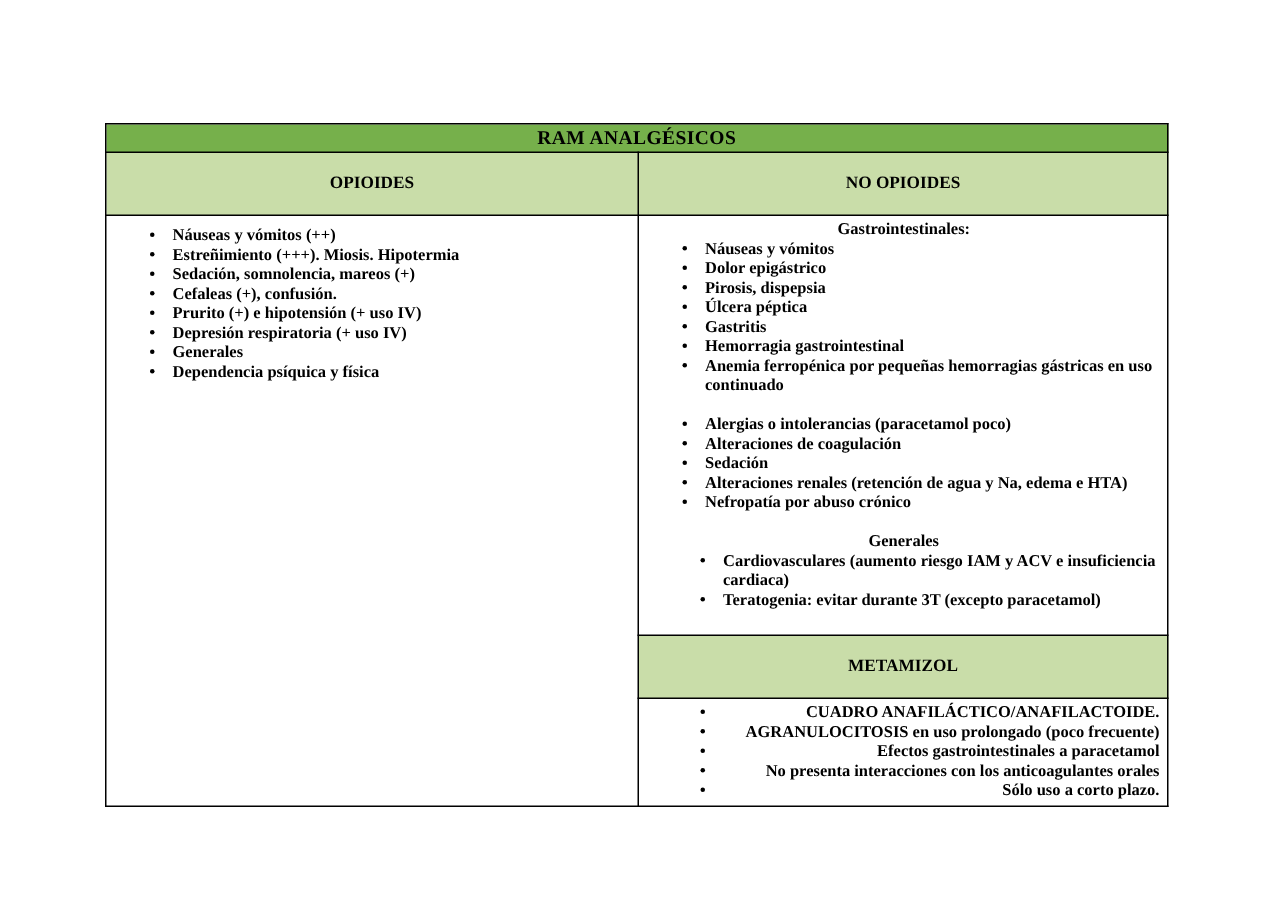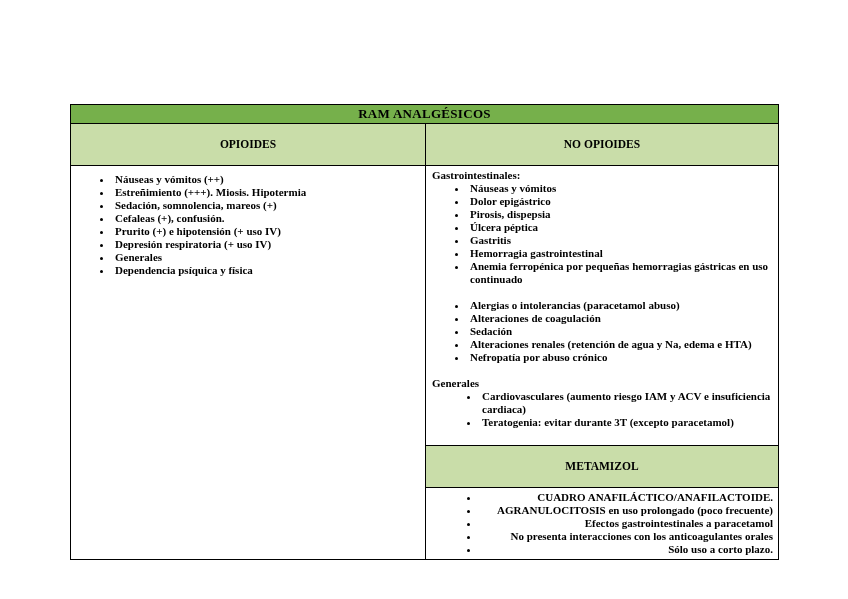--- a/index.html
+++ b/index.html
@@ -11,21 +11,21 @@
   .page {
     position: relative;
     width: 848px;
     height: 599px;
     background: #ffffff;
     overflow: hidden;
   }
   table.ram-table {
     position: absolute;
     left: 70px;
-    top: 104px;
+    top: 82px;
     width: 708px;
     border-collapse: collapse;
     table-layout: fixed;
   }
   table.ram-table td {
     border: 1px solid #000000;
     vertical-align: top;
     color: #000000;
   }
   .col-left  { width: 355px; }
@@ -60,20 +60,21 @@
     padding: 0 0 0 40px;
     list-style-type: disc;
   }
   ul.blist li { margin: 0; padding: 0 0 0 2px; }
   ul.blist.level2 { padding-left: 52px; }
   .opioides-cell ul.blist { margin-top: 4px; }
   .plain-label {
     margin: 0 0 0 4px;
     font-size: 11px;
     line-height: 13px;
+    text-align: center;
   }
   .gap { height: 13px; }
 </style>
 </head>
 <body>
 
 <div class="page">
   <table class="ram-table">
     <colgroup>
       <col class="col-left">
@@ -106,21 +107,21 @@
             <li>Náuseas y vómitos</li>
             <li>Dolor epigástrico</li>
             <li>Pirosis, dispepsia</li>
             <li>Úlcera péptica</li>
             <li>Gastritis</li>
             <li>Hemorragia gastrointestinal</li>
             <li>Anemia ferropénica por pequeñas hemorragias gástricas en uso continuado</li>
           </ul>
           <div class="gap"></div>
           <ul class="blist">
-            <li>Alergias o intolerancias (paracetamol abuso)</li>
+            <li>Alergias o intolerancias (paracetamol poco)</li>
             <li>Alteraciones de coagulación</li>
             <li>Sedación</li>
             <li>Alteraciones renales (retención de agua y Na, edema e HTA)</li>
             <li>Nefropatía por abuso crónico</li>
           </ul>
           <div class="gap"></div>
           <div class="plain-label">Generales</div>
           <ul class="blist level2">
             <li>Cardiovasculares (aumento riesgo IAM y ACV e insuficiencia cardiaca)</li>
             <li>Teratogenia: evitar durante 3T (excepto paracetamol)</li>

